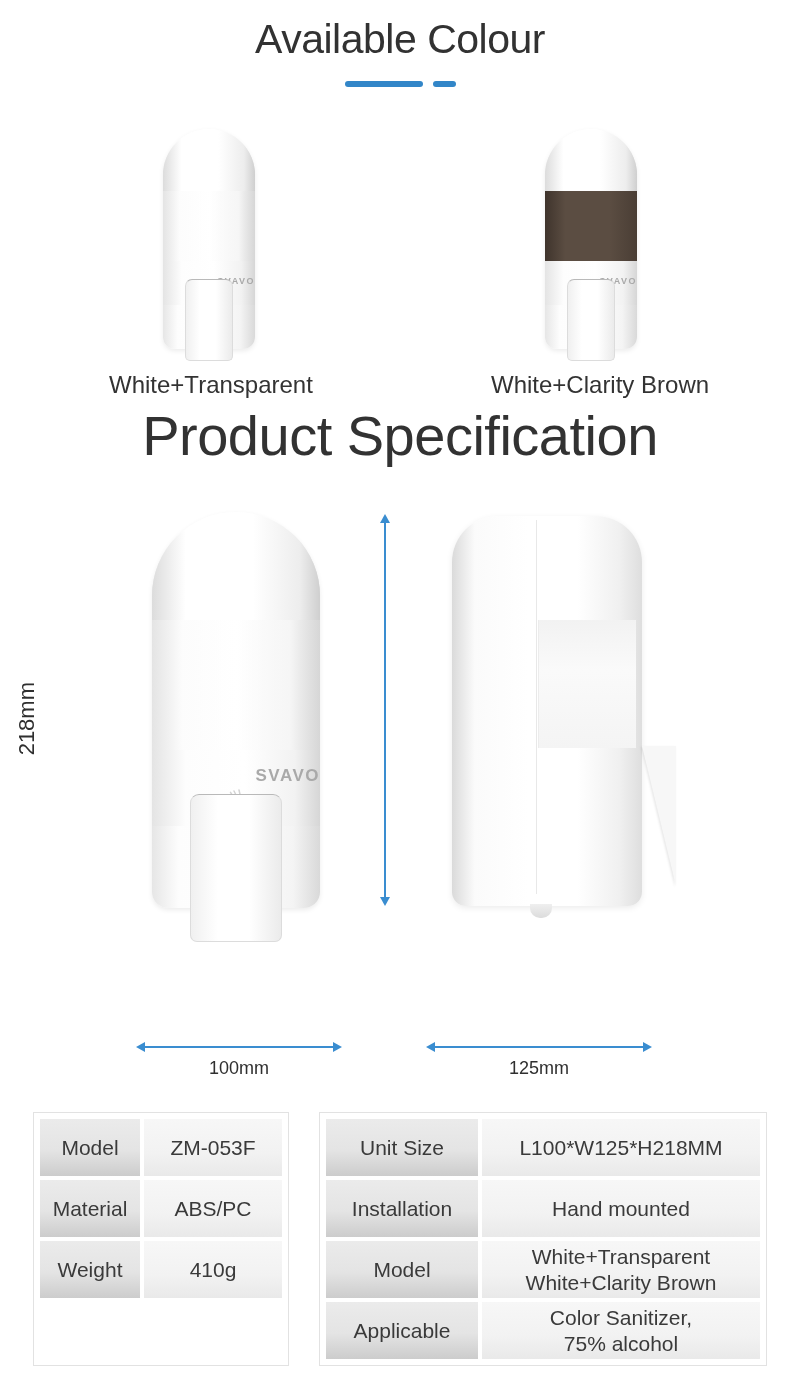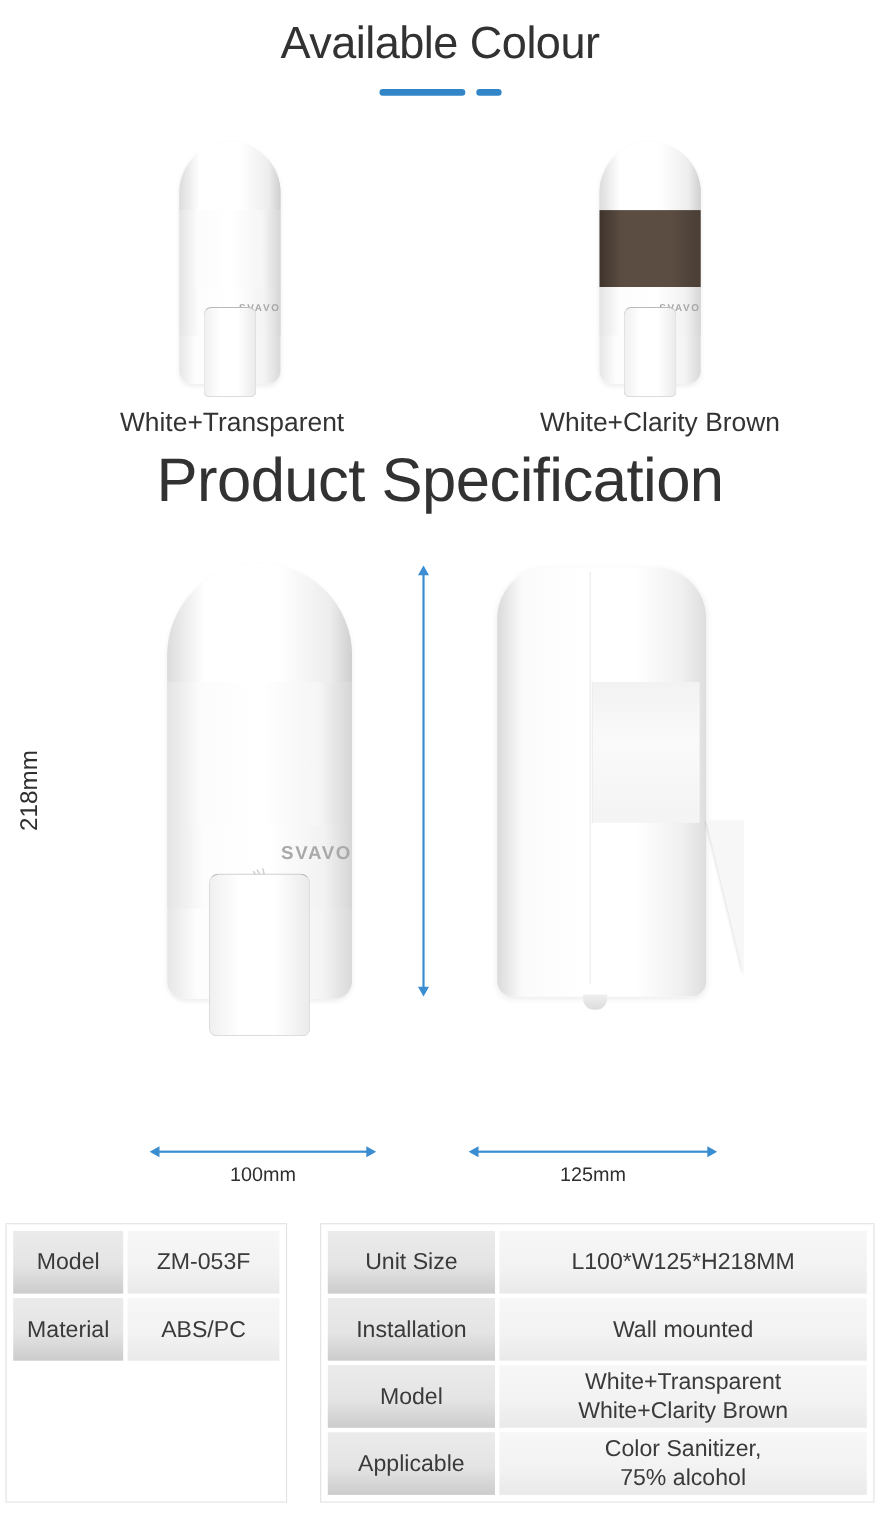--- a/index.html
+++ b/index.html
@@ -197,21 +197,21 @@
   .tables {
     position: absolute; top: 1112px; left: 0; right: 0;
     display: flex; justify-content: center; gap: 30px;
   }
   .spec-table {
     border: 1px solid #e2e2e2;
     padding: 6px;
     background: #ffffff;
   }
   .spec-table.left  { width: 256px; }
-  .spec-table.right { width: 504px; }
+  .spec-table.right { width: 448px; }
 
   .spec-row { display: flex; gap: 4px; margin-bottom: 4px; }
   .spec-row:last-child { margin-bottom: 0; }
 
   .cell-label, .cell-value {
     display: flex; align-items: center; justify-content: center;
     text-align: center;
     min-height: 57px;
     font-size: 21px;
     color: #3a3a3a;
@@ -329,30 +329,34 @@
 
   <div class="spec-table left">
     <div class="spec-row">
       <div class="cell-label">Model</div>
       <div class="cell-value">ZM-053F</div>
     </div>
     <div class="spec-row">
       <div class="cell-label">Material</div>
       <div class="cell-value">ABS/PC</div>
     </div>
+    <div class="spec-row">
+      <div class="cell-label">Weight</div>
+      <div class="cell-value">410g</div>
+    </div>
   </div>
 
   <div class="spec-table right">
     <div class="spec-row">
       <div class="cell-label">Unit Size</div>
       <div class="cell-value">L100*W125*H218MM</div>
     </div>
     <div class="spec-row">
       <div class="cell-label">Installation</div>
-      <div class="cell-value">Wall mounted</div>
+      <div class="cell-value">Hand mounted</div>
     </div>
     <div class="spec-row">
       <div class="cell-label">Model</div>
       <div class="cell-value">
         <span>
           <span class="multi">White+Transparent</span>
           <span class="multi">White+Clarity Brown</span>
         </span>
       </div>
     </div>

